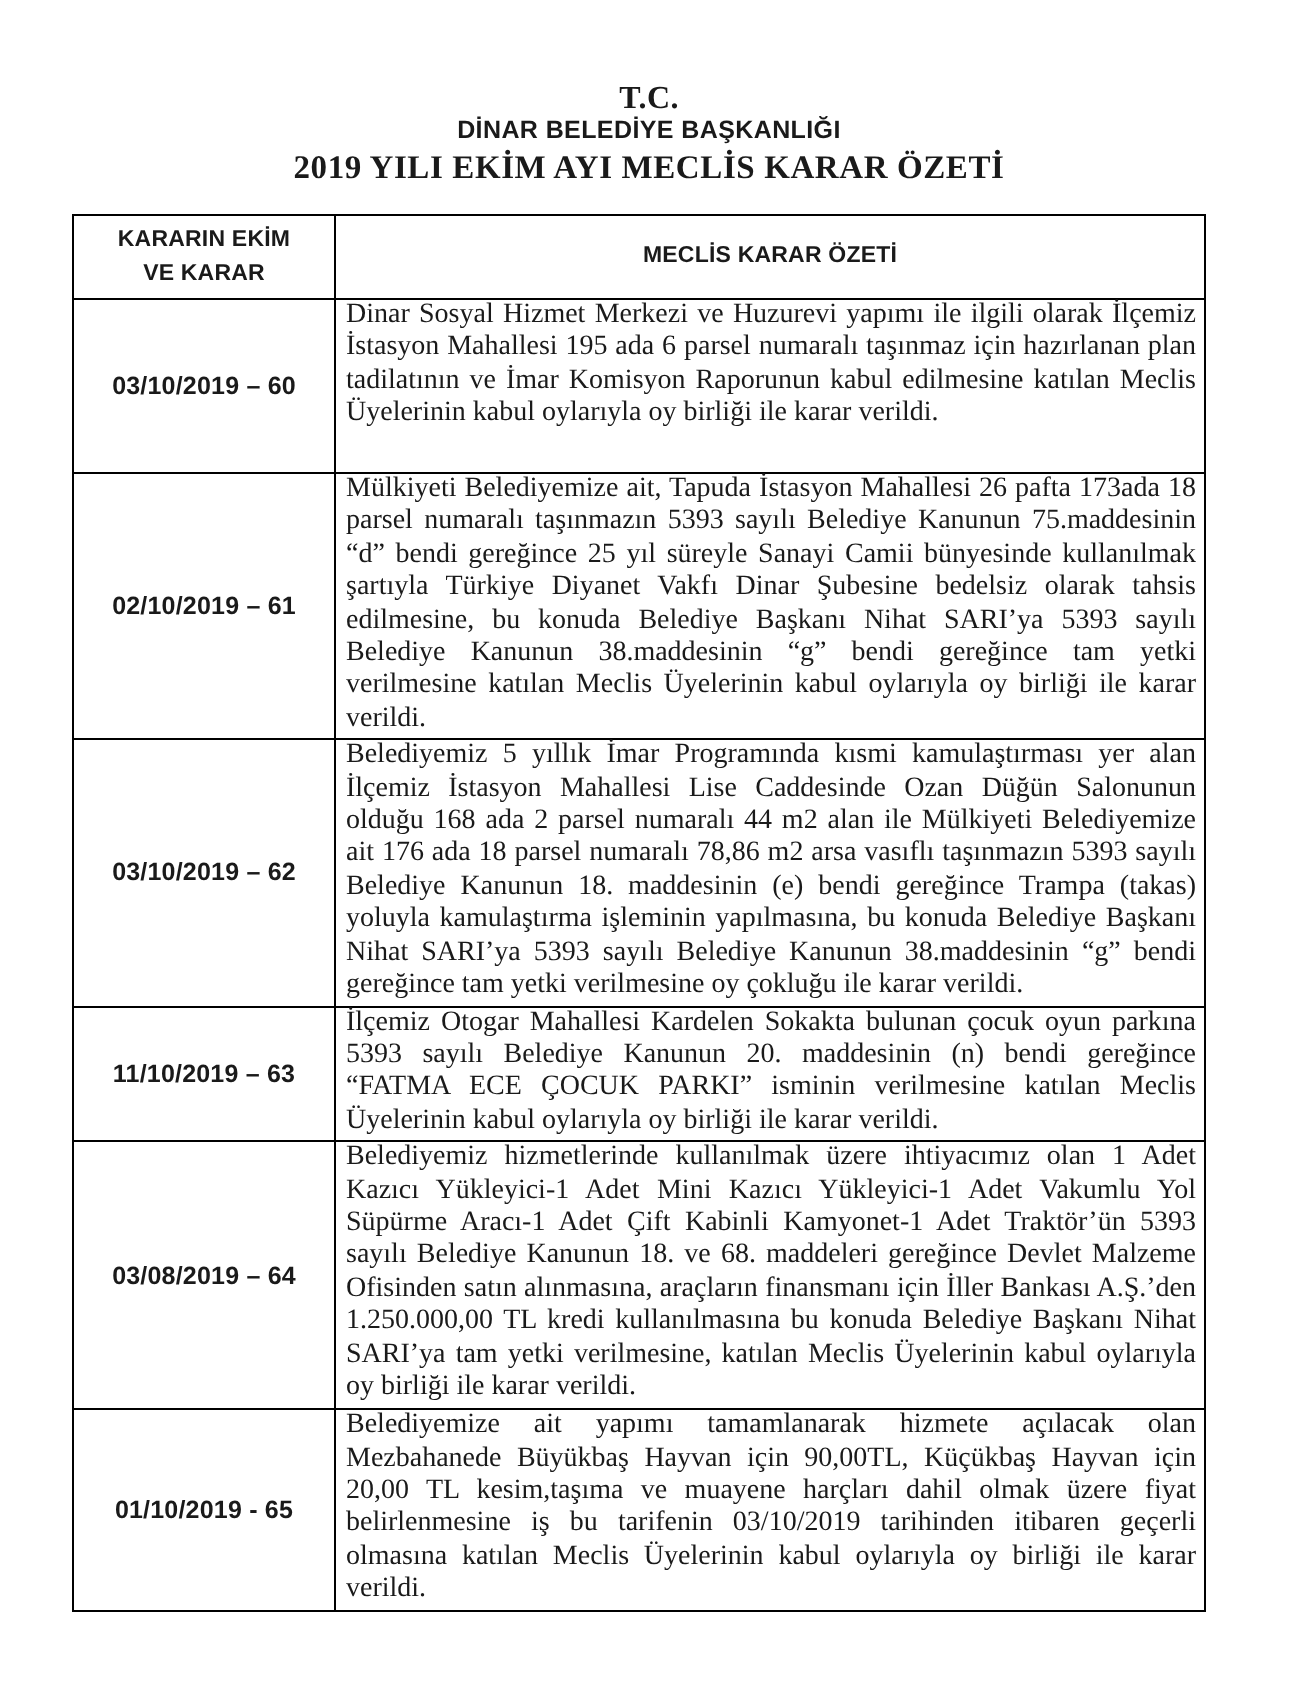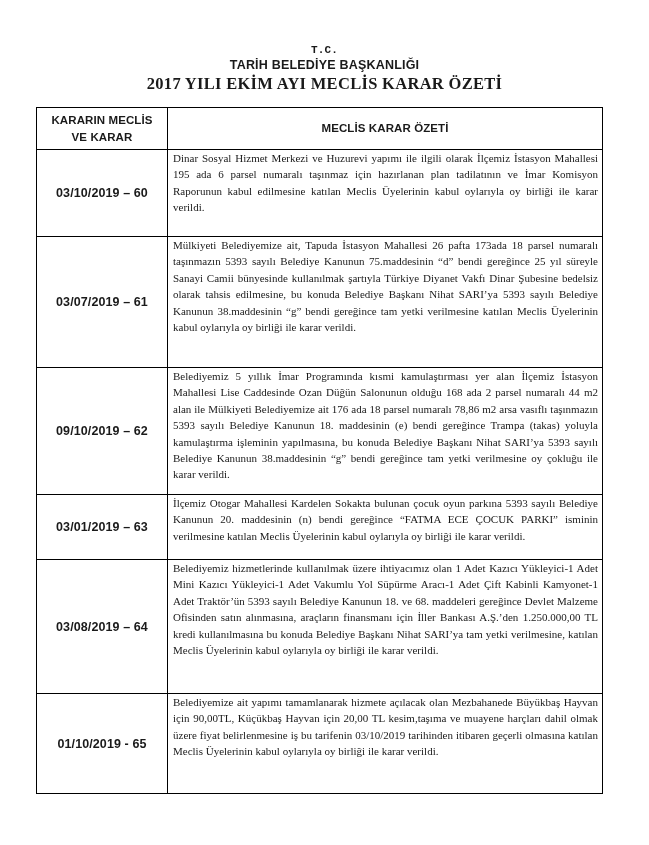--- a/index.html
+++ b/index.html
@@ -14,23 +14,23 @@
     width: 649px;
     height: 845px;
     background: #ffffff;
     overflow: hidden;
   }
   .doc-header {
     padding-top: 43px;
     text-align: center;
   }
   .hdr-tc {
-    font-family: Liberation Mono, monospace;
+    font-family: Liberation Serif, serif;
     font-weight: bold;
-    font-size: 11px;
+    font-size: 16px;
     line-height: 14px;
     letter-spacing: 0.2px;
   }
   .hdr-muni {
     font-family: "Liberation Sans", sans-serif;
     font-weight: bold;
     font-size: 12.5px;
     line-height: 16px;
     letter-spacing: 0.2px;
   }
@@ -70,69 +70,69 @@
     font-family: "Liberation Sans", sans-serif;
     font-weight: bold;
     font-size: 12.5px;
     text-align: center;
     vertical-align: middle;
     letter-spacing: 0.1px;
     margin-left: 44px;
   }
   td.sumcell {
     font-family: "Liberation Serif", serif;
-    font-size: 11px;
+    font-size: 14px;
     line-height: 16.4px;
     text-align: justify;
     vertical-align: top;
     padding: 0px 4px 1px 5px;
   }
   tr.r0 { height: 87px; }
   tr.r1 { height: 131px; }
   tr.r2 { height: 127px; }
   tr.r3 { height: 65px; }
   tr.r4 { height: 134px; }
   tr.r5 { height: 100px; }
 </style>
 </head>
 <body>
 
 <div class="page">
 
   <div class="doc-header">
     <div class="hdr-tc">T.C.</div>
-    <div class="hdr-muni">TARİH BELEDİYE BAŞKANLIĞI</div>
-    <div class="hdr-title">2017 YILI EKİM AYI MECLİS KARAR ÖZETİ</div>
+    <div class="hdr-muni">DİNAR BELEDİYE BAŞKANLIĞI</div>
+    <div class="hdr-title">2019 YILI EKİM AYI MECLİS KARAR ÖZETİ</div>
   </div>
 
   <table class="decisions">
     <thead>
       <tr class="hrow">
         <th class="c1">
-          <span class="thline">KARARIN MECLİS</span>
+          <span class="thline">KARARIN EKİM</span>
           <span class="thline">VE KARAR</span>
         </th>
         <th class="c2">MECLİS KARAR ÖZETİ</th>
       </tr>
     </thead>
     <tbody>
       <tr class="r0">
         <td class="datecell">03/10/2019 – 60</td>
         <td class="sumcell">Dinar Sosyal Hizmet Merkezi ve Huzurevi yapımı ile ilgili olarak İlçemiz İstasyon Mahallesi 195 ada 6 parsel numaralı taşınmaz için hazırlanan plan tadilatının ve İmar Komisyon Raporunun kabul edilmesine katılan Meclis Üyelerinin kabul oylarıyla oy birliği ile karar verildi.</td>
       </tr>
       <tr class="r1">
-        <td class="datecell">03/07/2019 – 61</td>
+        <td class="datecell">02/10/2019 – 61</td>
         <td class="sumcell">Mülkiyeti Belediyemize ait, Tapuda İstasyon Mahallesi 26 pafta 173ada 18 parsel numaralı taşınmazın 5393 sayılı Belediye Kanunun 75.maddesinin “d” bendi gereğince 25 yıl süreyle Sanayi Camii bünyesinde kullanılmak şartıyla Türkiye Diyanet Vakfı Dinar Şubesine bedelsiz olarak tahsis edilmesine, bu konuda Belediye Başkanı Nihat SARI’ya 5393 sayılı Belediye Kanunun 38.maddesinin “g” bendi gereğince tam yetki verilmesine katılan Meclis Üyelerinin kabul oylarıyla oy birliği ile karar verildi.</td>
       </tr>
       <tr class="r2">
-        <td class="datecell">09/10/2019 – 62</td>
+        <td class="datecell">03/10/2019 – 62</td>
         <td class="sumcell">Belediyemiz 5 yıllık İmar Programında kısmi kamulaştırması yer alan İlçemiz İstasyon Mahallesi Lise Caddesinde Ozan Düğün Salonunun olduğu 168 ada 2 parsel numaralı 44 m2 alan ile Mülkiyeti Belediyemize ait 176 ada 18 parsel numaralı 78,86 m2 arsa vasıflı taşınmazın 5393 sayılı Belediye Kanunun 18. maddesinin (e) bendi gereğince Trampa (takas) yoluyla kamulaştırma işleminin yapılmasına, bu konuda Belediye Başkanı Nihat SARI’ya 5393 sayılı Belediye Kanunun 38.maddesinin “g” bendi gereğince tam yetki verilmesine oy çokluğu ile karar verildi.</td>
       </tr>
       <tr class="r3">
-        <td class="datecell">03/01/2019 – 63</td>
+        <td class="datecell">11/10/2019 – 63</td>
         <td class="sumcell">İlçemiz Otogar Mahallesi Kardelen Sokakta bulunan çocuk oyun parkına 5393 sayılı Belediye Kanunun 20. maddesinin (n) bendi gereğince “FATMA ECE ÇOCUK PARKI” isminin verilmesine katılan Meclis Üyelerinin kabul oylarıyla oy birliği ile karar verildi.</td>
       </tr>
       <tr class="r4">
         <td class="datecell">03/08/2019 – 64</td>
         <td class="sumcell">Belediyemiz hizmetlerinde kullanılmak üzere ihtiyacımız olan 1 Adet Kazıcı Yükleyici-1 Adet Mini Kazıcı Yükleyici-1 Adet Vakumlu Yol Süpürme Aracı-1 Adet Çift Kabinli Kamyonet-1 Adet Traktör’ün 5393 sayılı Belediye Kanunun 18. ve 68. maddeleri gereğince Devlet Malzeme Ofisinden satın alınmasına, araçların finansmanı için İller Bankası A.Ş.’den 1.250.000,00 TL kredi kullanılmasına bu konuda Belediye Başkanı Nihat SARI’ya tam yetki verilmesine, katılan Meclis Üyelerinin kabul oylarıyla oy birliği ile karar verildi.</td>
       </tr>
       <tr class="r5">
         <td class="datecell">01/10/2019 - 65</td>
         <td class="sumcell">Belediyemize ait yapımı tamamlanarak hizmete açılacak olan Mezbahanede Büyükbaş Hayvan için 90,00TL, Küçükbaş Hayvan için 20,00 TL kesim,taşıma ve muayene harçları dahil olmak üzere fiyat belirlenmesine iş bu tarifenin 03/10/2019 tarihinden itibaren geçerli olmasına katılan Meclis Üyelerinin kabul oylarıyla oy birliği ile karar verildi.</td>
       </tr>

